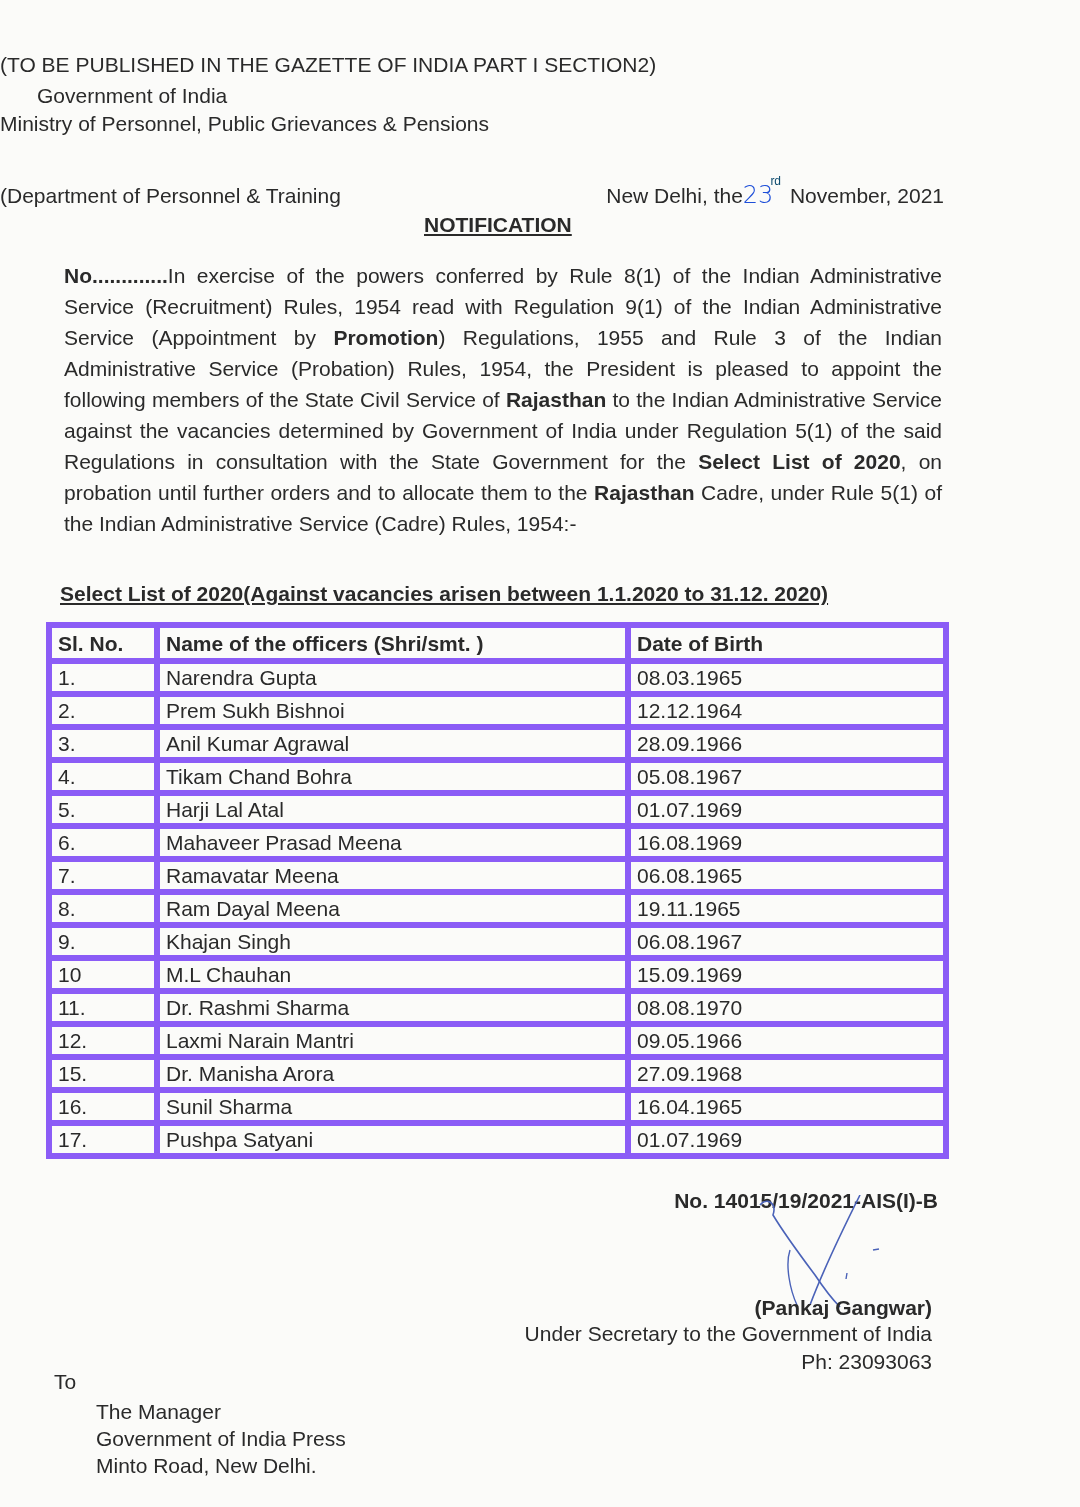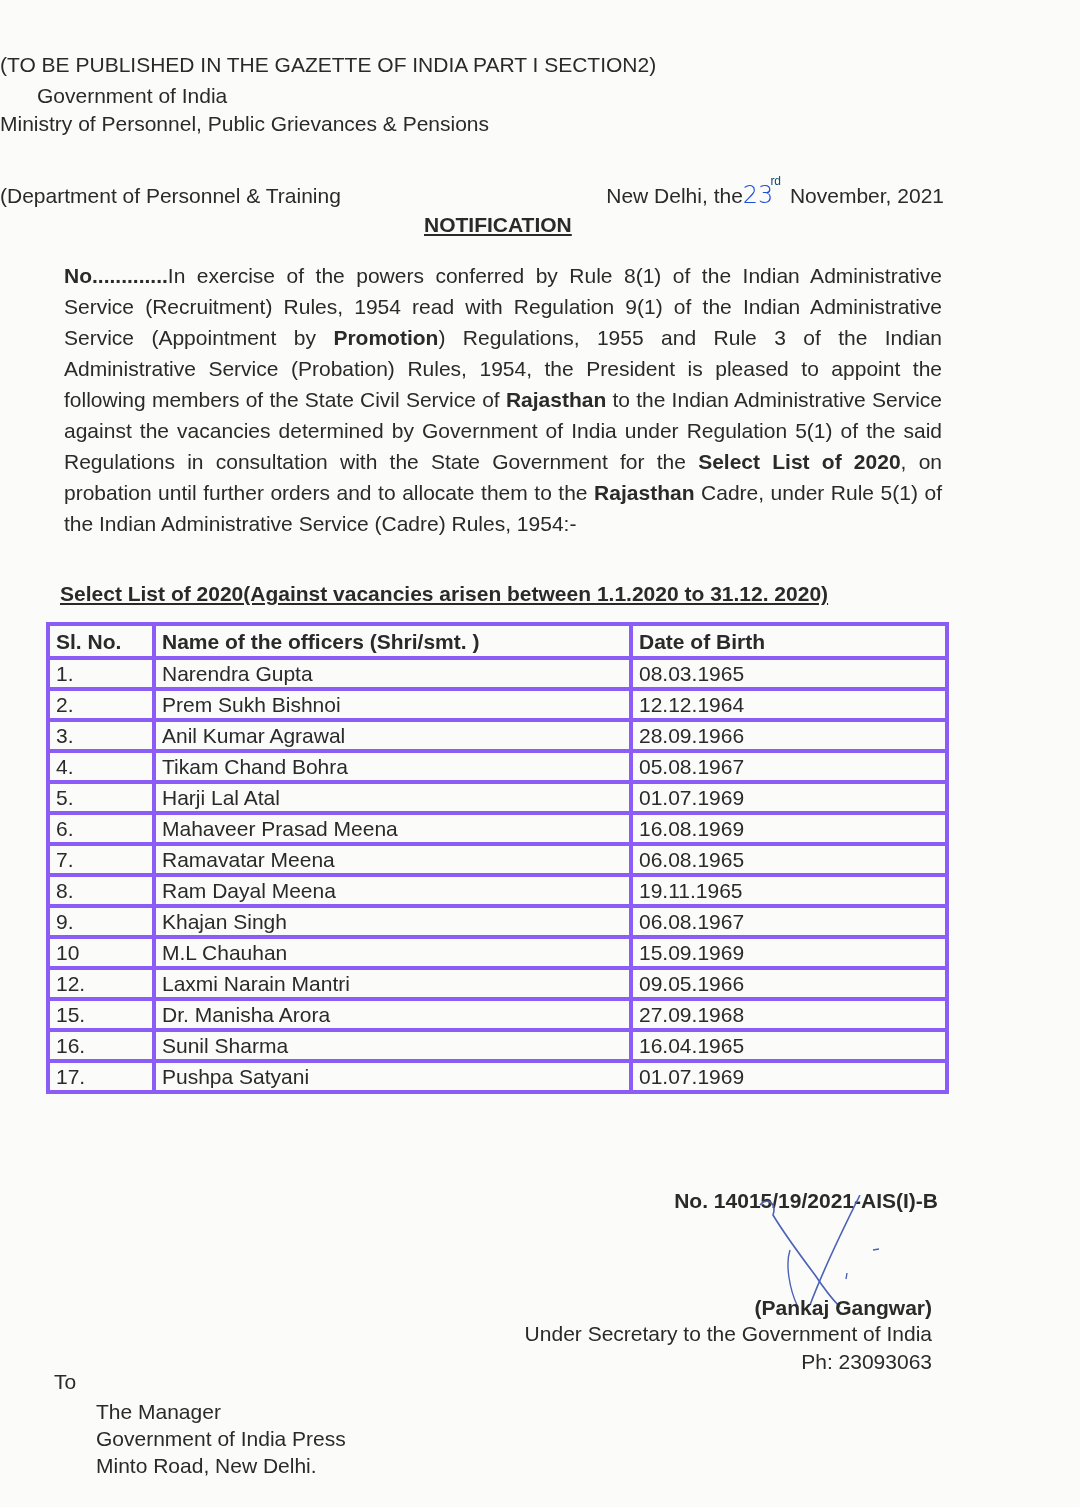--- a/index.html
+++ b/index.html
@@ -13,21 +13,21 @@
   .ministry { top:112px; }
   .dept { top:140px;margin-top:44px; }
   .date { top:181px; right:136px; font-size:21px; }
   .date .hand { color:#1d4ed8; font-family:"DejaVu Sans", sans-serif; font-size:24px; font-weight:300; }
   .date .sup { color:#0c4a6e; font-size:12px; position:relative; top:-18px; left:-3px; }
   .notif { top:213px; left:424px; font-size:21px; font-weight:bold; text-decoration:underline;text-align:center; }
   .para { top:260px; left:64px; width:878px; font-size:21px; line-height:31px; text-align:justify; }
   .para b { font-weight:bold; }
   .listtitle { top:582px; left:60px; font-size:21px; font-weight:bold; text-decoration:underline; }
   table.off { position:absolute; top:622px; left:46px; width:903px; border-collapse:collapse; font-size:21px; }
-  table.off td, table.off th { border:4px solid #8b5cf6; padding:0 6px; height:27px; line-height:27px; text-align:left; }
+  table.off td, table.off th { border:6px solid #8b5cf6; padding:0 6px; height:27px; line-height:27px; text-align:left; }
   table.off th { font-weight:bold; height:30px; }
   table.off .c1 { width:90px; }
   table.off .c3 { width:300px; }
   .refno { top:1189px; right:142px; font-size:21px; font-weight:bold; }
   .sig { top:1195px; left:755px; width:130px; height:120px; }
   .signame { top:1296px; right:148px; font-size:21px; font-weight:bold; }
   .sigtitle { top:1322px; right:148px; font-size:21px; }
   .sigph { top:1350px; right:148px; font-size:21px;margin-left:48px; }
   .to { top:1370px; left:54px; font-size:21px; }
   .addr { top:1398px; left:96px; font-size:21px; line-height:27px; }
@@ -106,20 +106,25 @@
         <td>9.</td>
         <td>Khajan Singh</td>
         <td>06.08.1967</td>
       </tr>
       <tr>
         <td>10</td>
         <td>M.L Chauhan</td>
         <td>15.09.1969</td>
       </tr>
       <tr>
+        <td>11.</td>
+        <td>Dr. Rashmi Sharma</td>
+        <td>08.08.1970</td>
+      </tr>
+      <tr>
         <td>12.</td>
         <td>Laxmi Narain Mantri</td>
         <td>09.05.1966</td>
       </tr>
       <tr>
         <td>15.</td>
         <td>Dr. Manisha Arora</td>
         <td>27.09.1968</td>
       </tr>
       <tr>

